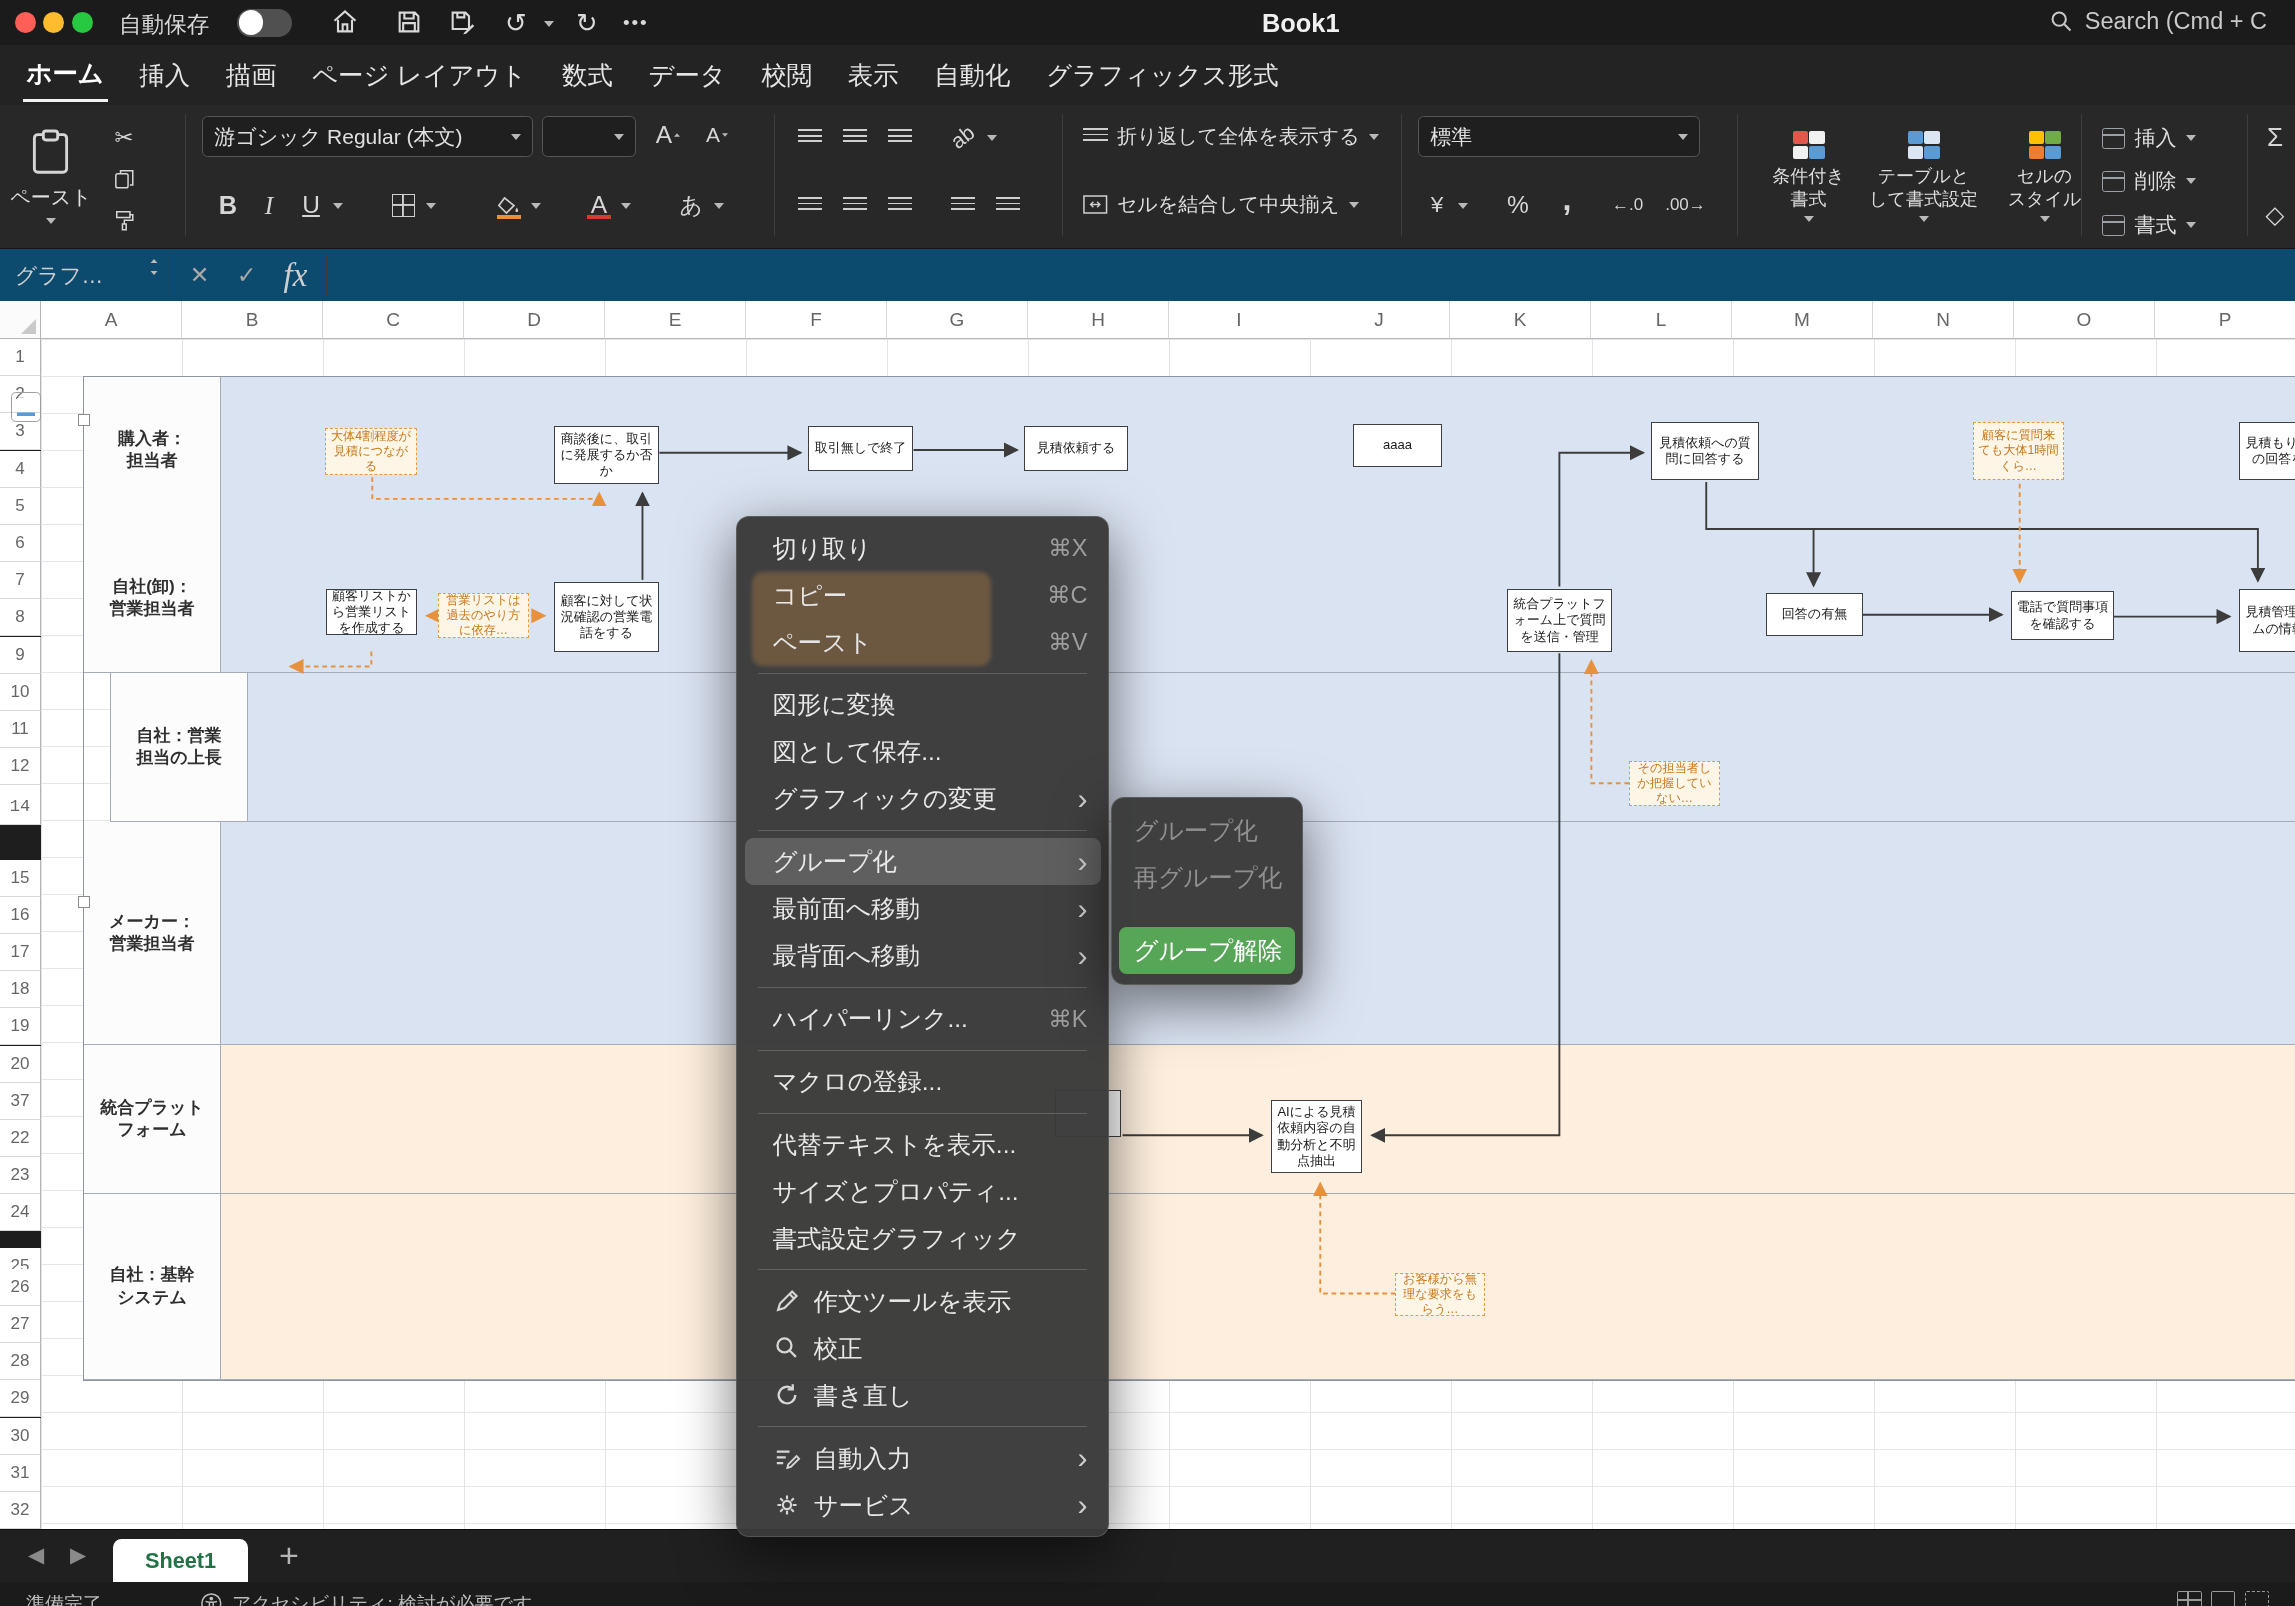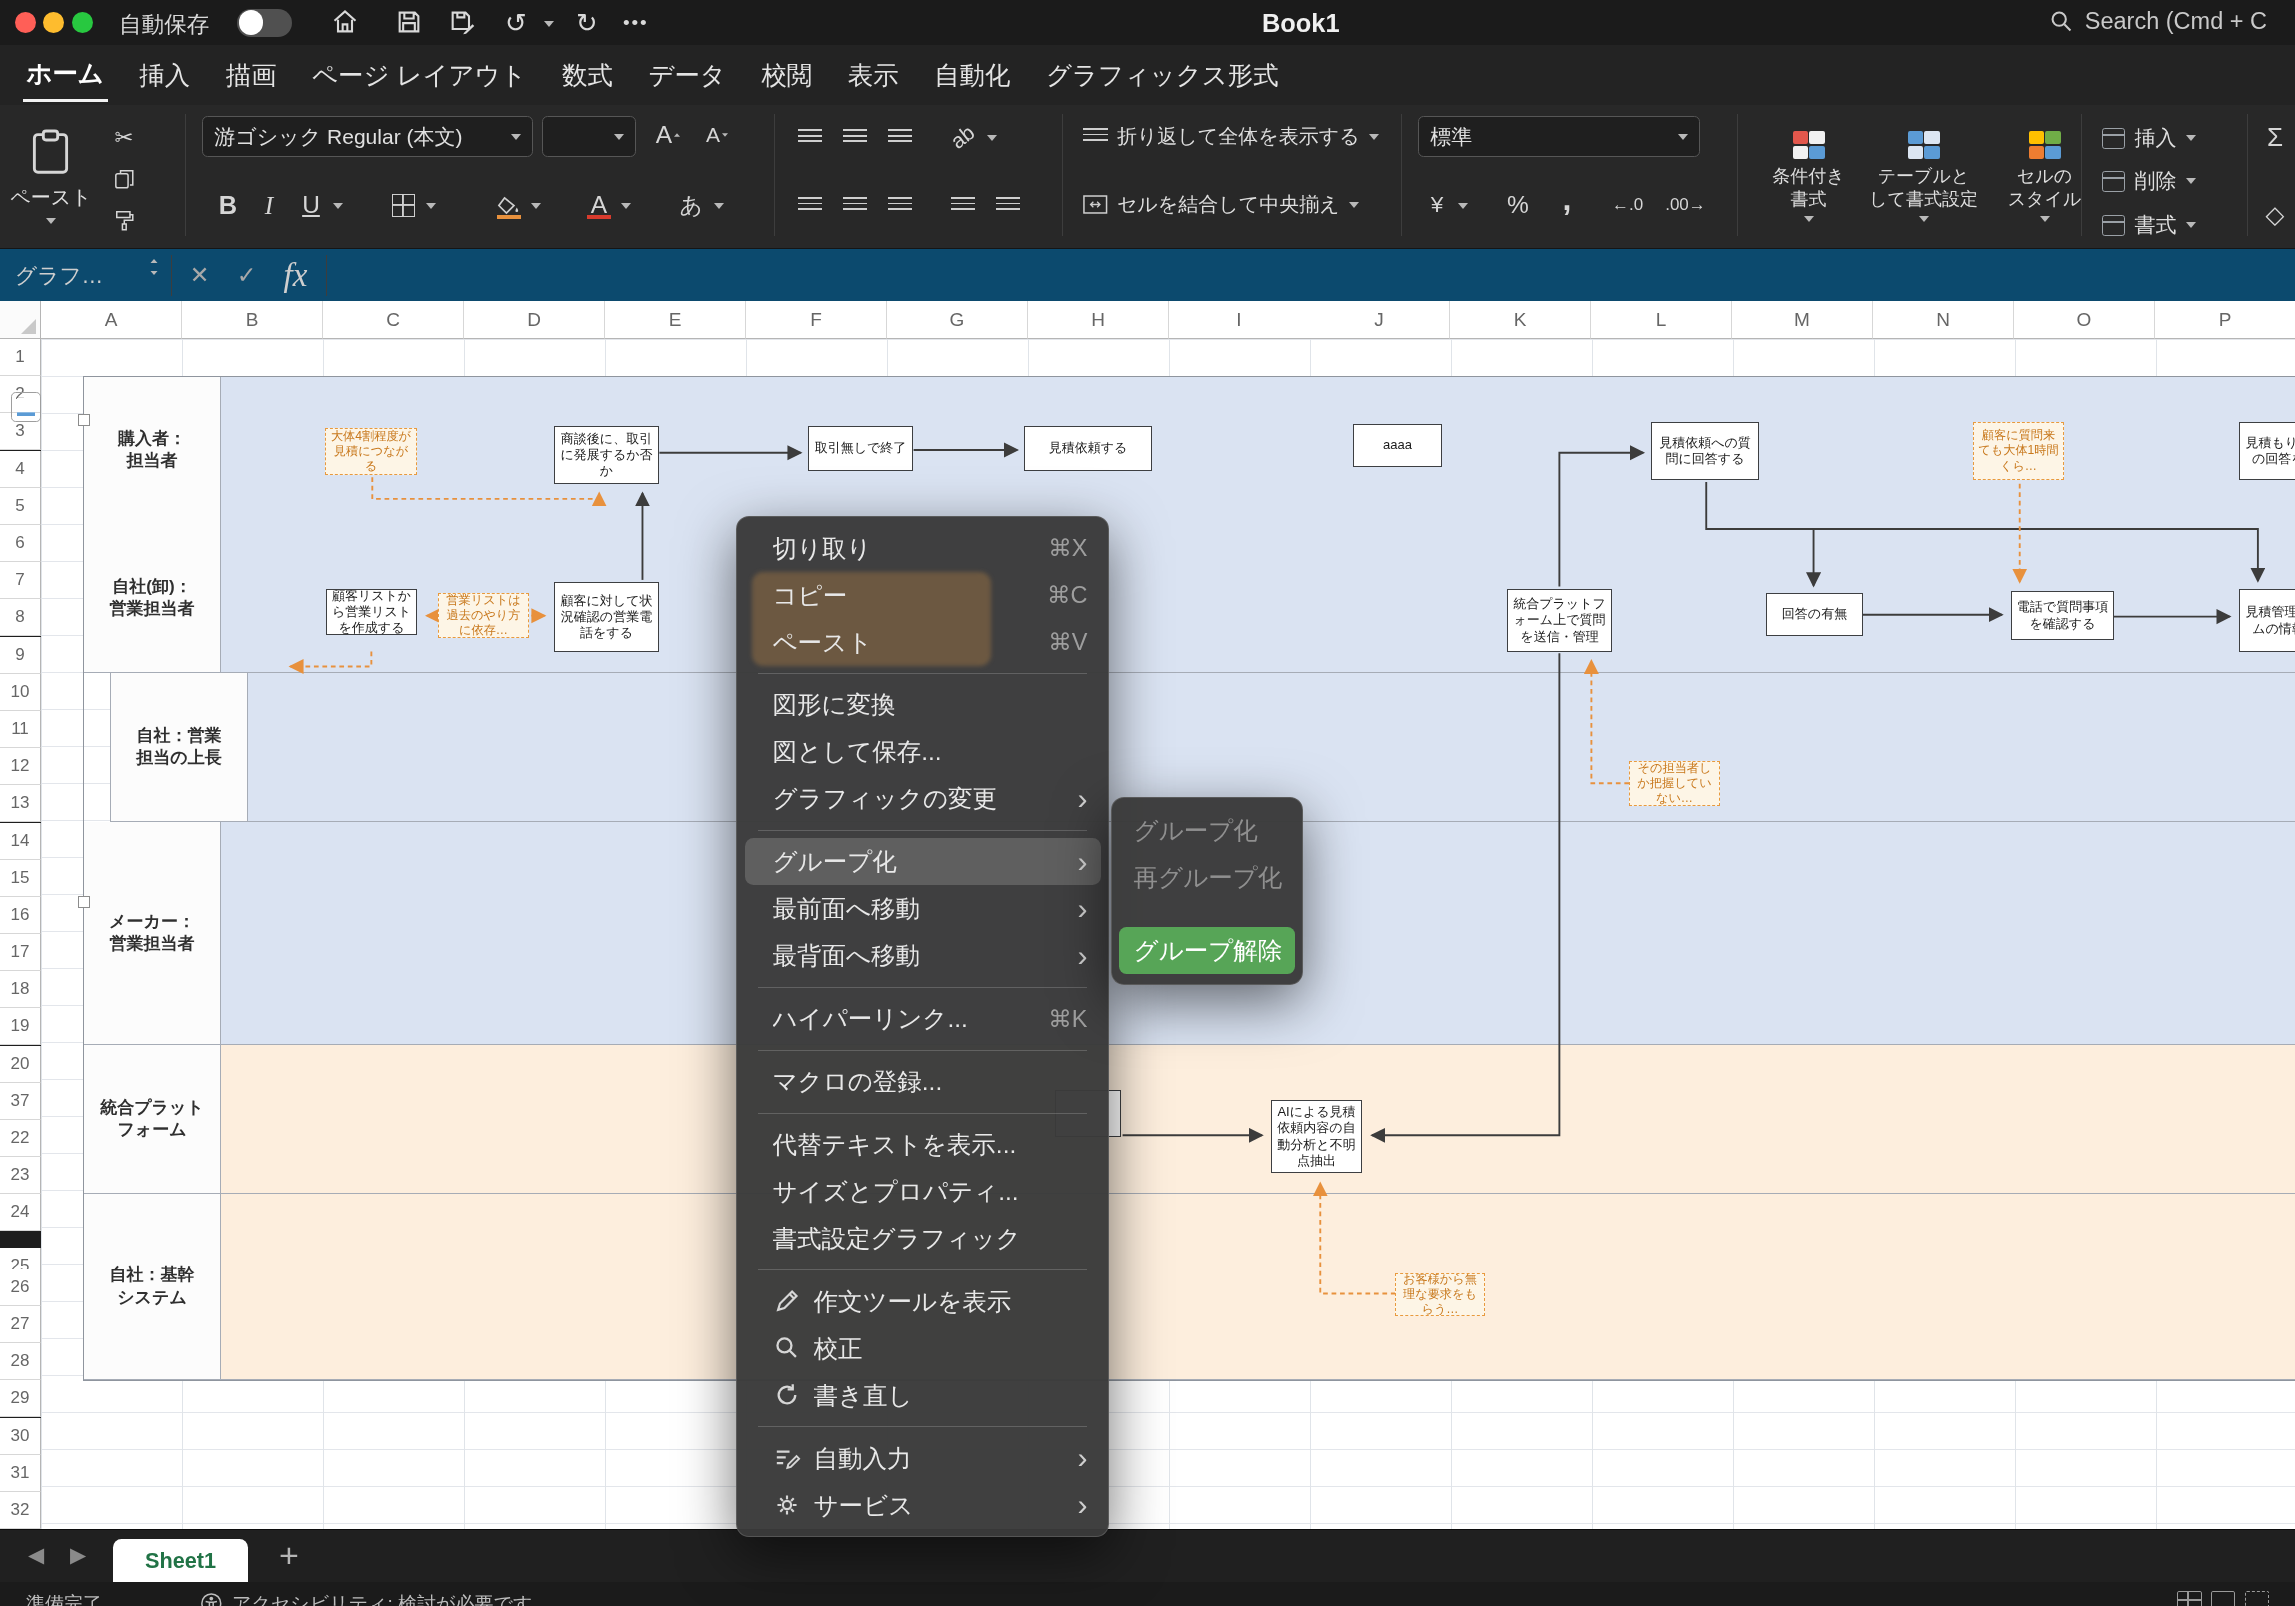--- a/index.html
+++ b/index.html
@@ -350,21 +350,21 @@
       <div class="rowh" style="top: 451px; height: 37px;">4</div>
       <div class="rowh" style="top: 488px; height: 37px;">5</div>
       <div class="rowh" style="top: 525px; height: 37px;">6</div>
       <div class="rowh" style="top: 562px; height: 37px;">7</div>
       <div class="rowh" style="top: 599px; height: 37px;">8</div>
       <div class="rowh" style="top: 637px; height: 37px;">9</div>
       <div class="rowh" style="top: 674px; height: 37px;">10</div>
       <div class="rowh" style="top: 711px; height: 37px;">11</div>
       <div class="rowh" style="top: 748px; height: 37px;">12</div>
       <div class="rowh" style="top: 785px; height: 37px;">13</div>
-      <div class="rowh" style="top: 823px; height: 37px;">14</div>
+      <div class="rowh" style="top: 788px; height: 37px; font-family: Liberation Mono, monospace;">14</div>
       <div class="rowh" style="top: 860px; height: 37px;">15</div>
       <div class="rowh" style="top: 897px; height: 37px;">16</div>
       <div class="rowh" style="top: 934px; height: 37px;">17</div>
       <div class="rowh" style="top: 971px; height: 37px;">18</div>
       <div class="rowh" style="top: 1008px; height: 37px;">19</div>
       <div class="rowh" style="top: 1046px; height: 37px;">20</div>
       <div class="rowh" style="top: 1083px; height: 37px;">37</div>
       <div class="rowh" style="top: 1120px; height: 37px;">22</div>
       <div class="rowh" style="top: 1157px; height: 37px;">23</div>
       <div class="rowh" style="top: 1194px; height: 37px;">24</div>
@@ -424,21 +424,21 @@
     <path class="o" d="M564,654 H578"></path>
     <path class="o" d="M394,692 V708 H308"></path>
     <path class="o" d="M2145,514 V618"></path>
     <path class="o" d="M1482,1374 H1402 V1257"></path>
     <path class="o" d="M1730,832 H1690 V702"></path>
   </svg>
   <div id="boxes">
       <div class="fbox note" style="left: 325px; top: 428px; width: 92px; height: 47px;">大体4割程度が見積につながる</div>
       <div class="fbox task" style="left: 554px; top: 426px; width: 105px; height: 58px;">商談後に、取引に発展するか否か</div>
       <div class="fbox task" style="left: 808px; top: 426px; width: 105px; height: 45px;">取引無しで終了</div>
-      <div class="fbox task" style="left: 1024px; top: 426px; width: 128px; height: 45px;">見積依頼する</div>
+      <div class="fbox task" style="left: 1024px; top: 426px; width: 104px; height: 45px;">見積依頼する</div>
       <div class="fbox task" style="left: 1353px; top: 424px; width: 89px; height: 43px;">aaaa</div>
       <div class="fbox task" style="left: 1651px; top: 422px; width: 108px; height: 58px;">見積依頼への質問に回答する</div>
       <div class="fbox note" style="left: 1973px; top: 422px; width: 91px; height: 58px;">顧客に質問来ても大体1時間くら…</div>
       <div class="fbox task" style="left: 2239px; top: 422px; width: 105px; height: 58px;">見積もり依頼への回答をする</div>
       <div class="fbox task" style="left: 326px; top: 589px; width: 91px; height: 46px;">顧客リストから営業リストを作成する</div>
       <div class="fbox note" style="left: 438px; top: 593px; width: 91px; height: 45px;">営業リストは過去のやり方に依存…</div>
       <div class="fbox task" style="left: 554px; top: 582px; width: 105px; height: 70px;">顧客に対して状況確認の営業電話をする</div>
       <div class="fbox task" style="left: 1507px; top: 589px; width: 105px; height: 63px;">統合プラットフォーム上で質問を送信・管理</div>
       <div class="fbox task" style="left: 1766px; top: 593px; width: 97px; height: 43px;">回答の有無</div>
       <div class="fbox task" style="left: 2011px; top: 591px; width: 103px; height: 49px;">電話で質問事項を確認する</div>

